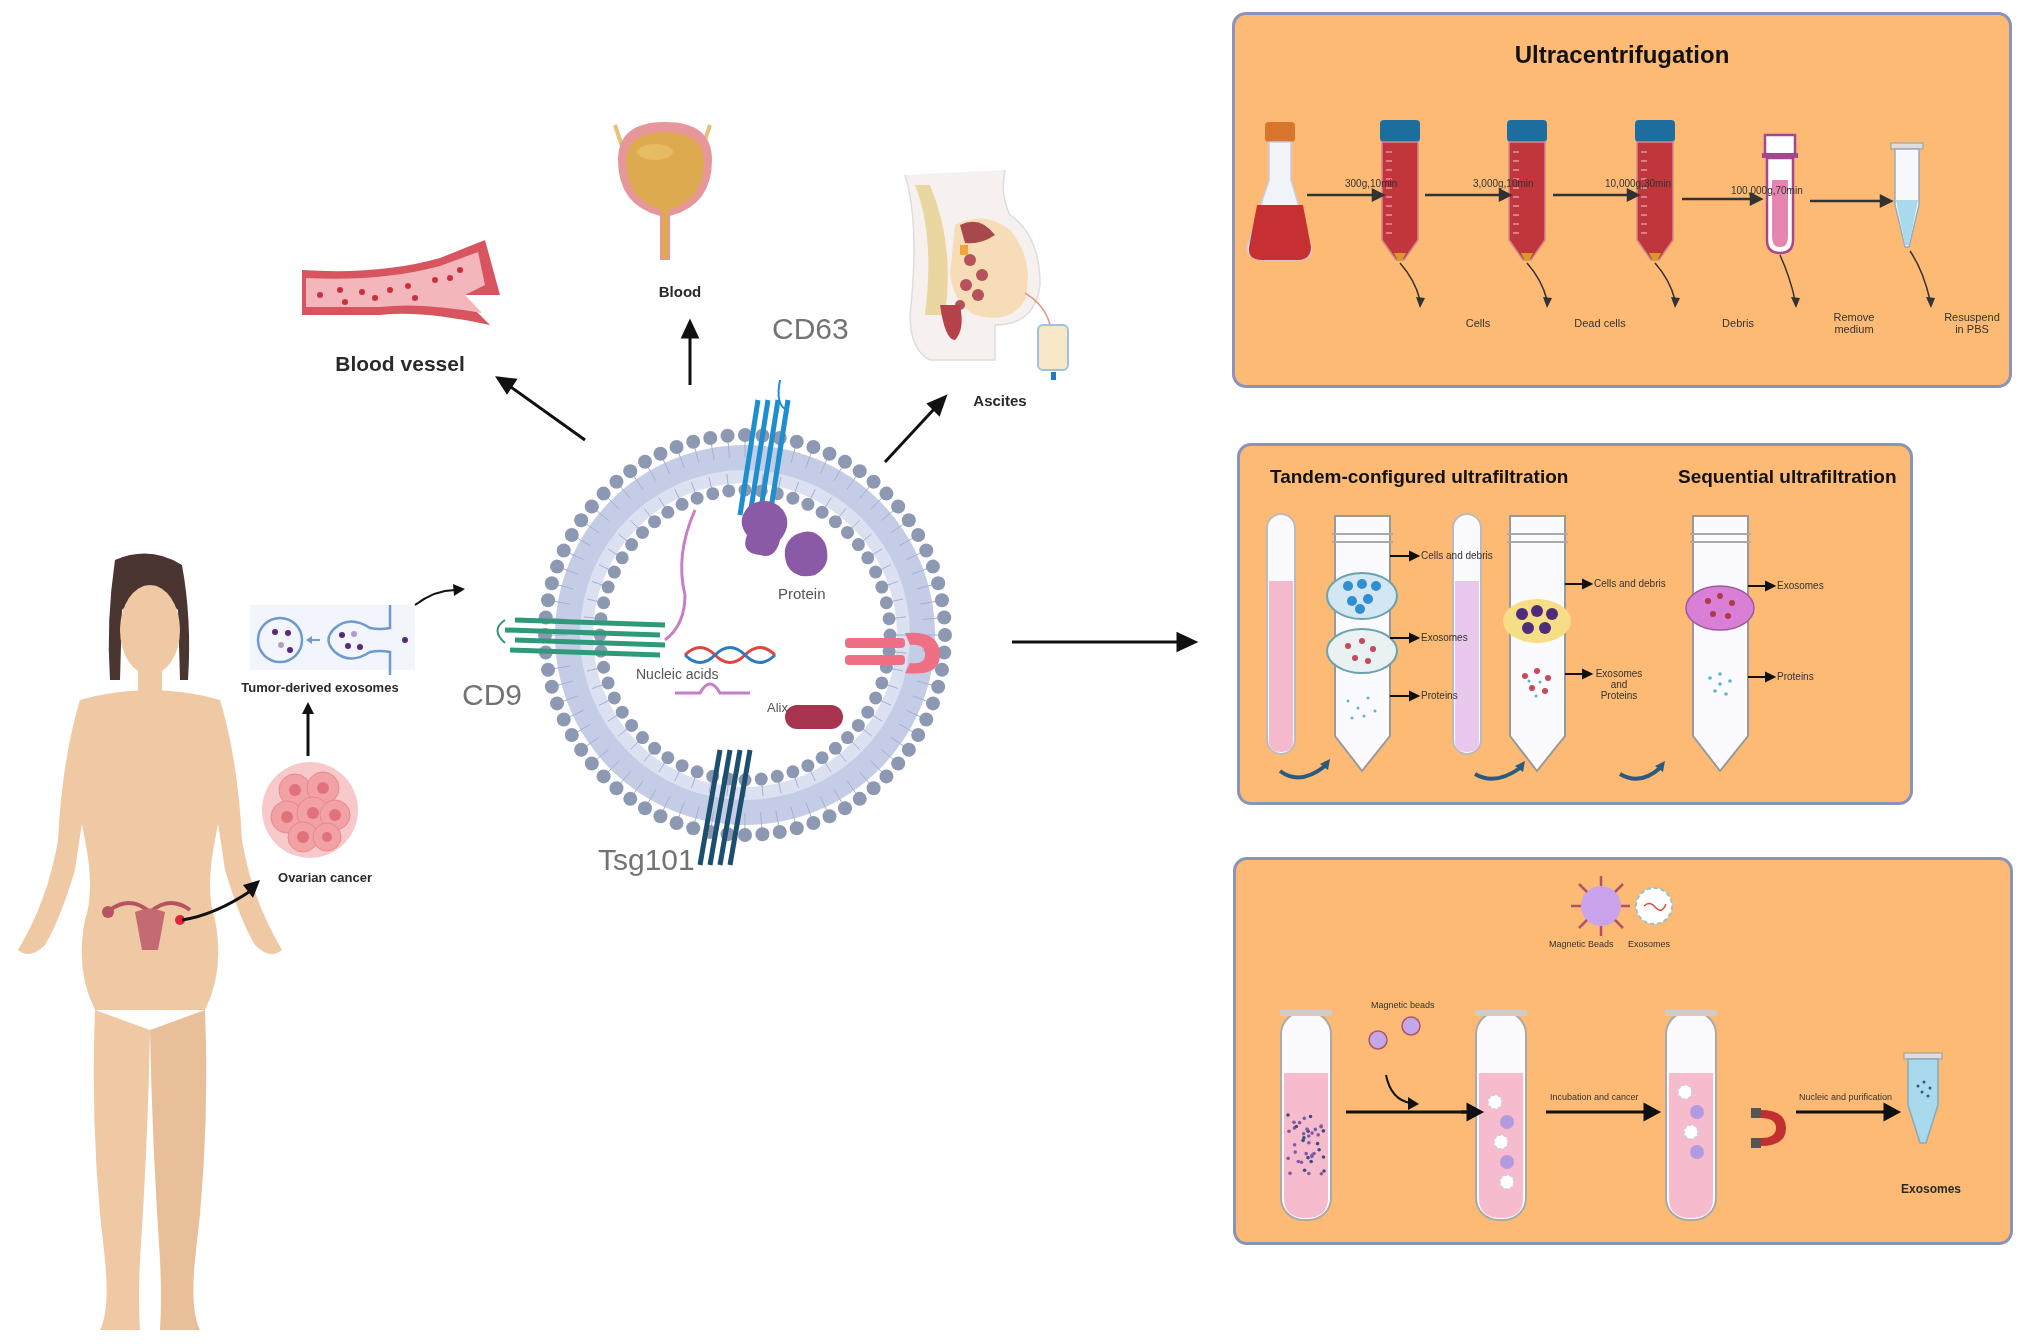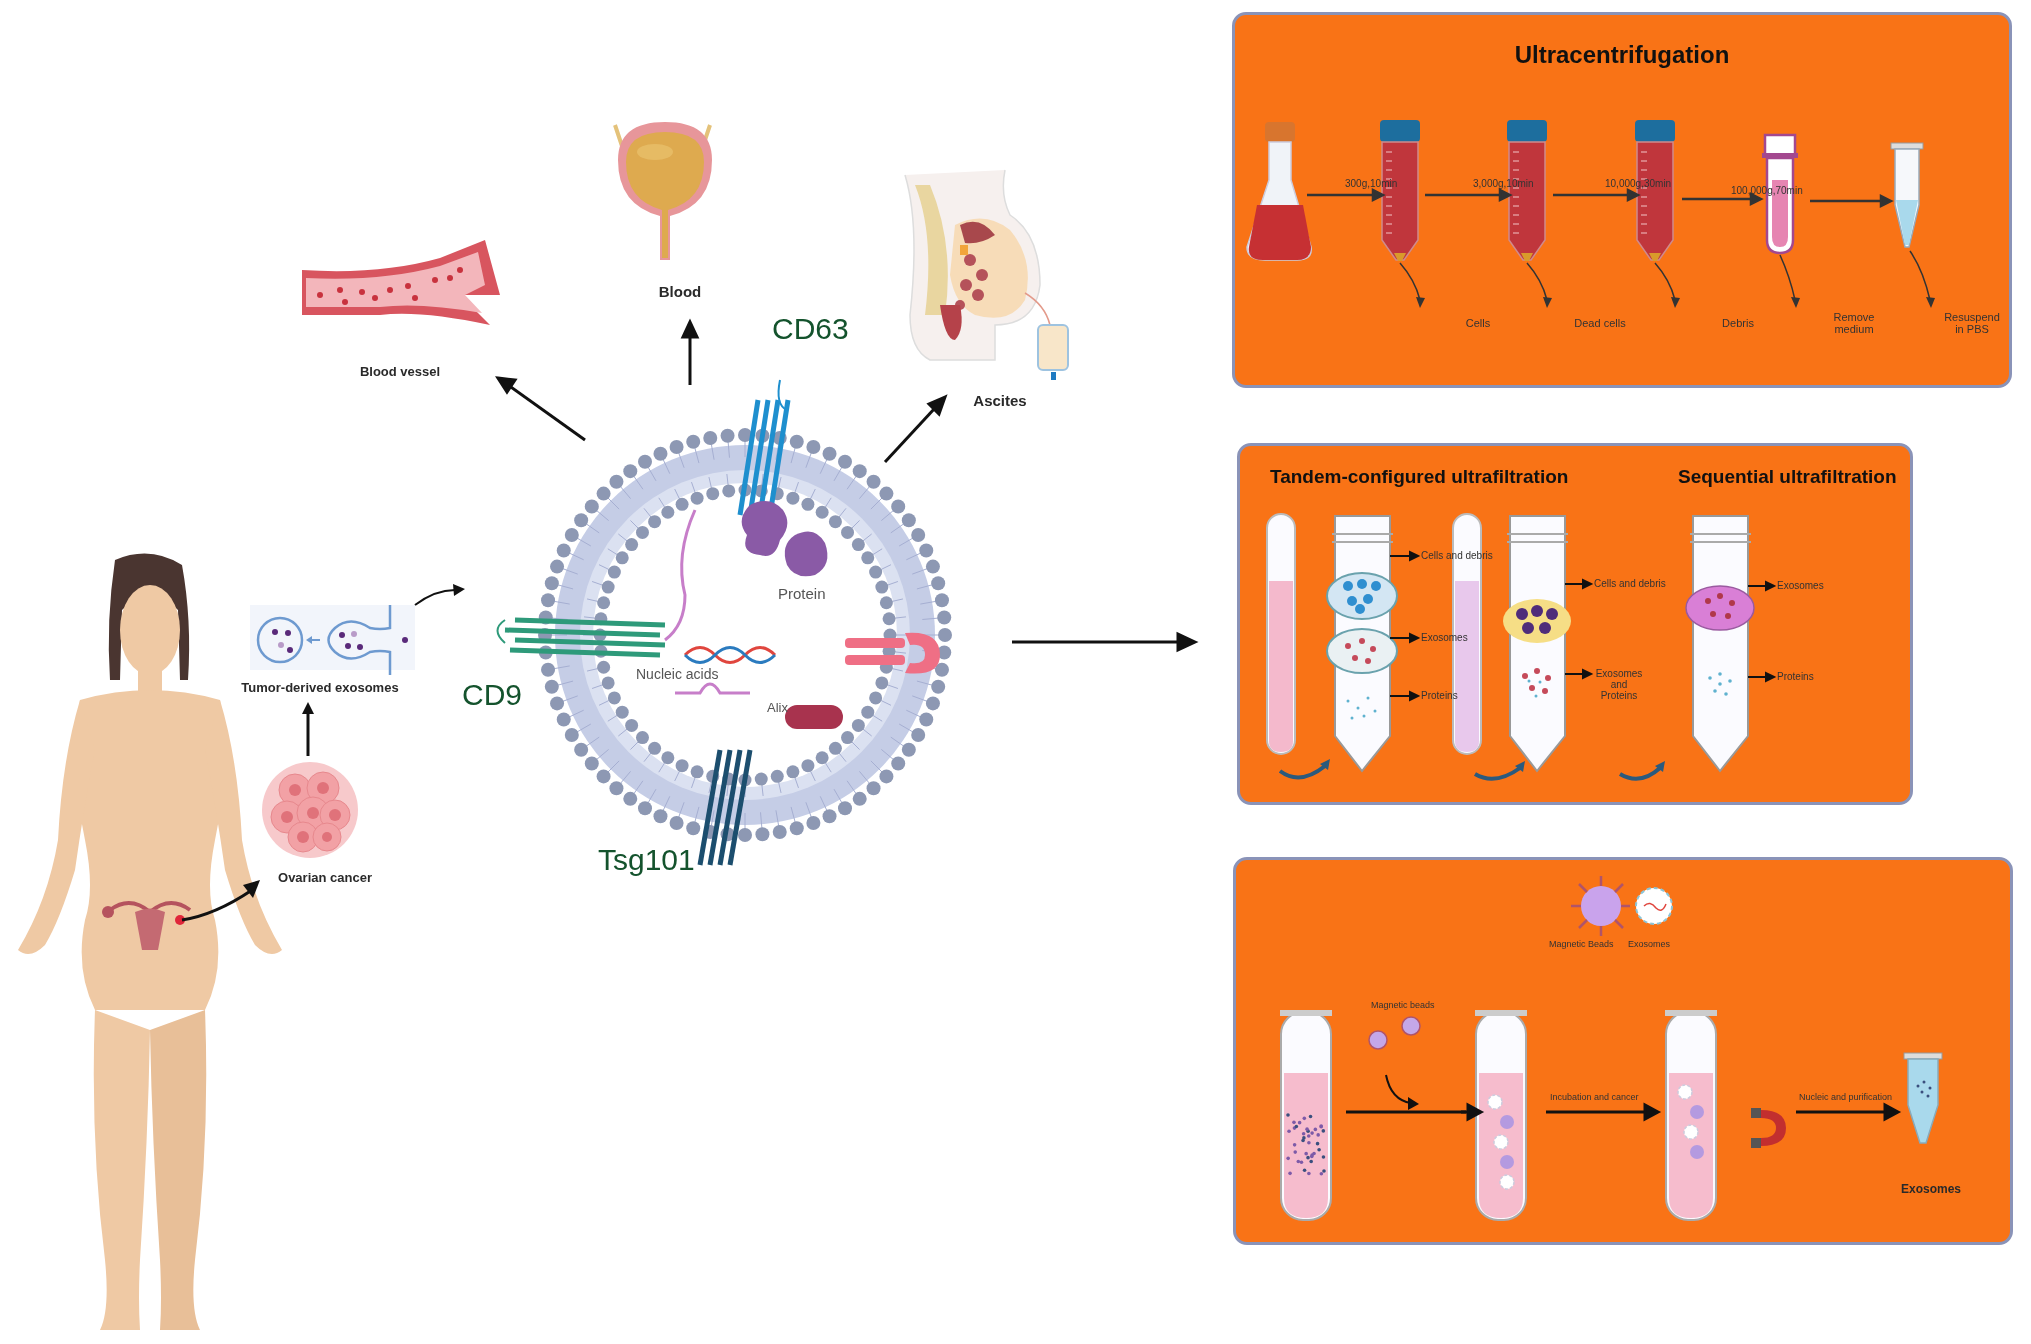--- a/index.html
+++ b/index.html
@@ -1,21 +1,21 @@
 <!DOCTYPE html>
 <html><head>
 <meta charset="utf-8">
 <style>
   html, body { margin:0; padding:0; background:#ffffff; }
   body { width:2031px; height:1344px; position:relative; overflow:hidden; font-family:"Liberation Sans", sans-serif; color:#222; }
   .abs { position:absolute; }
   svg { position:absolute; overflow:visible; }
   .lbl { font-family:"Liberation Sans", sans-serif; font-weight:bold; color:#2a2a2a; text-align:center; white-space:nowrap; }
-  .big { font-family:"Liberation Sans", sans-serif; font-weight:normal; color:#14532d; font-size:30px; }
-  .panel { position:absolute; background:#f97316; border:3px solid #8a93b8; border-radius:14px; box-sizing:border-box; }
+  .big { font-family:"Liberation Sans", sans-serif; font-weight:normal; color:#737373; font-size:30px; }
+  .panel { position:absolute; background:#fdba74; border:3px solid #8a93b8; border-radius:14px; box-sizing:border-box; }
   .ptitle { position:absolute; font-weight:bold; font-size:22px; color:#111; white-space:nowrap; }
   .small { position:absolute; font-size:11px; color:#333; white-space:nowrap; text-align:center; }
   .tiny { position:absolute; font-size:10px; color:#333; white-space:nowrap; }
 </style>
 </head>
 <body>
 
 <svg style="left:0;top:540px;" width="300" height="804" viewBox="0 0 300 804">
 
   <path d="M115 20 Q150 5 182 25 Q192 80 188 140 L180 140 L178 70 Q150 40 122 70 L120 140 L110 140 Q106 80 115 20Z" fill="#4a3530"></path>
@@ -104,21 +104,21 @@
       <circle cx="62" cy="52" r="3"></circle>
     <circle cx="75" cy="58" r="3"></circle>
       <circle cx="90" cy="50" r="3"></circle>
       <circle cx="108" cy="46" r="3"></circle>
       <circle cx="115" cy="58" r="3"></circle>
     <circle cx="135" cy="40" r="3"></circle>
       <circle cx="150" cy="38" r="3"></circle>
       <circle cx="160" cy="30" r="3"></circle>
   </g>
 </svg>
-<div class="lbl abs" style="left:320px;top:364px;width:160px;font-size:13px;">Blood vessel</div>
+<div class="lbl abs" style="left:320px;top:352px;width:160px;font-size:21px;">Blood vessel</div>
 
 <svg style="left:610px;top:120px;" width="110" height="145" viewBox="0 0 110 145">
   <path d="M5 5 L15 35" stroke="#e4c27a" stroke-width="4"></path>
   <path d="M100 5 L90 35" stroke="#e4c27a" stroke-width="4"></path>
   <path d="M8 40 Q8 2 55 2 Q102 2 102 40 Q102 85 60 96 L60 140 L50 140 L50 96 Q8 85 8 40Z" fill="#e7969a"></path>
   <path d="M16 42 Q16 12 55 12 Q94 12 94 42 Q94 80 58 90 L58 138 L52 138 L52 90 Q16 80 16 42Z" fill="#deaa4f"></path>
   <ellipse cx="45" cy="32" rx="18" ry="8" fill="#eac26d" opacity="0.7"></ellipse>
 </svg>
 <div class="lbl abs" style="left:630px;top:283px;width:100px;font-size:15px;">Blood</div>
 

